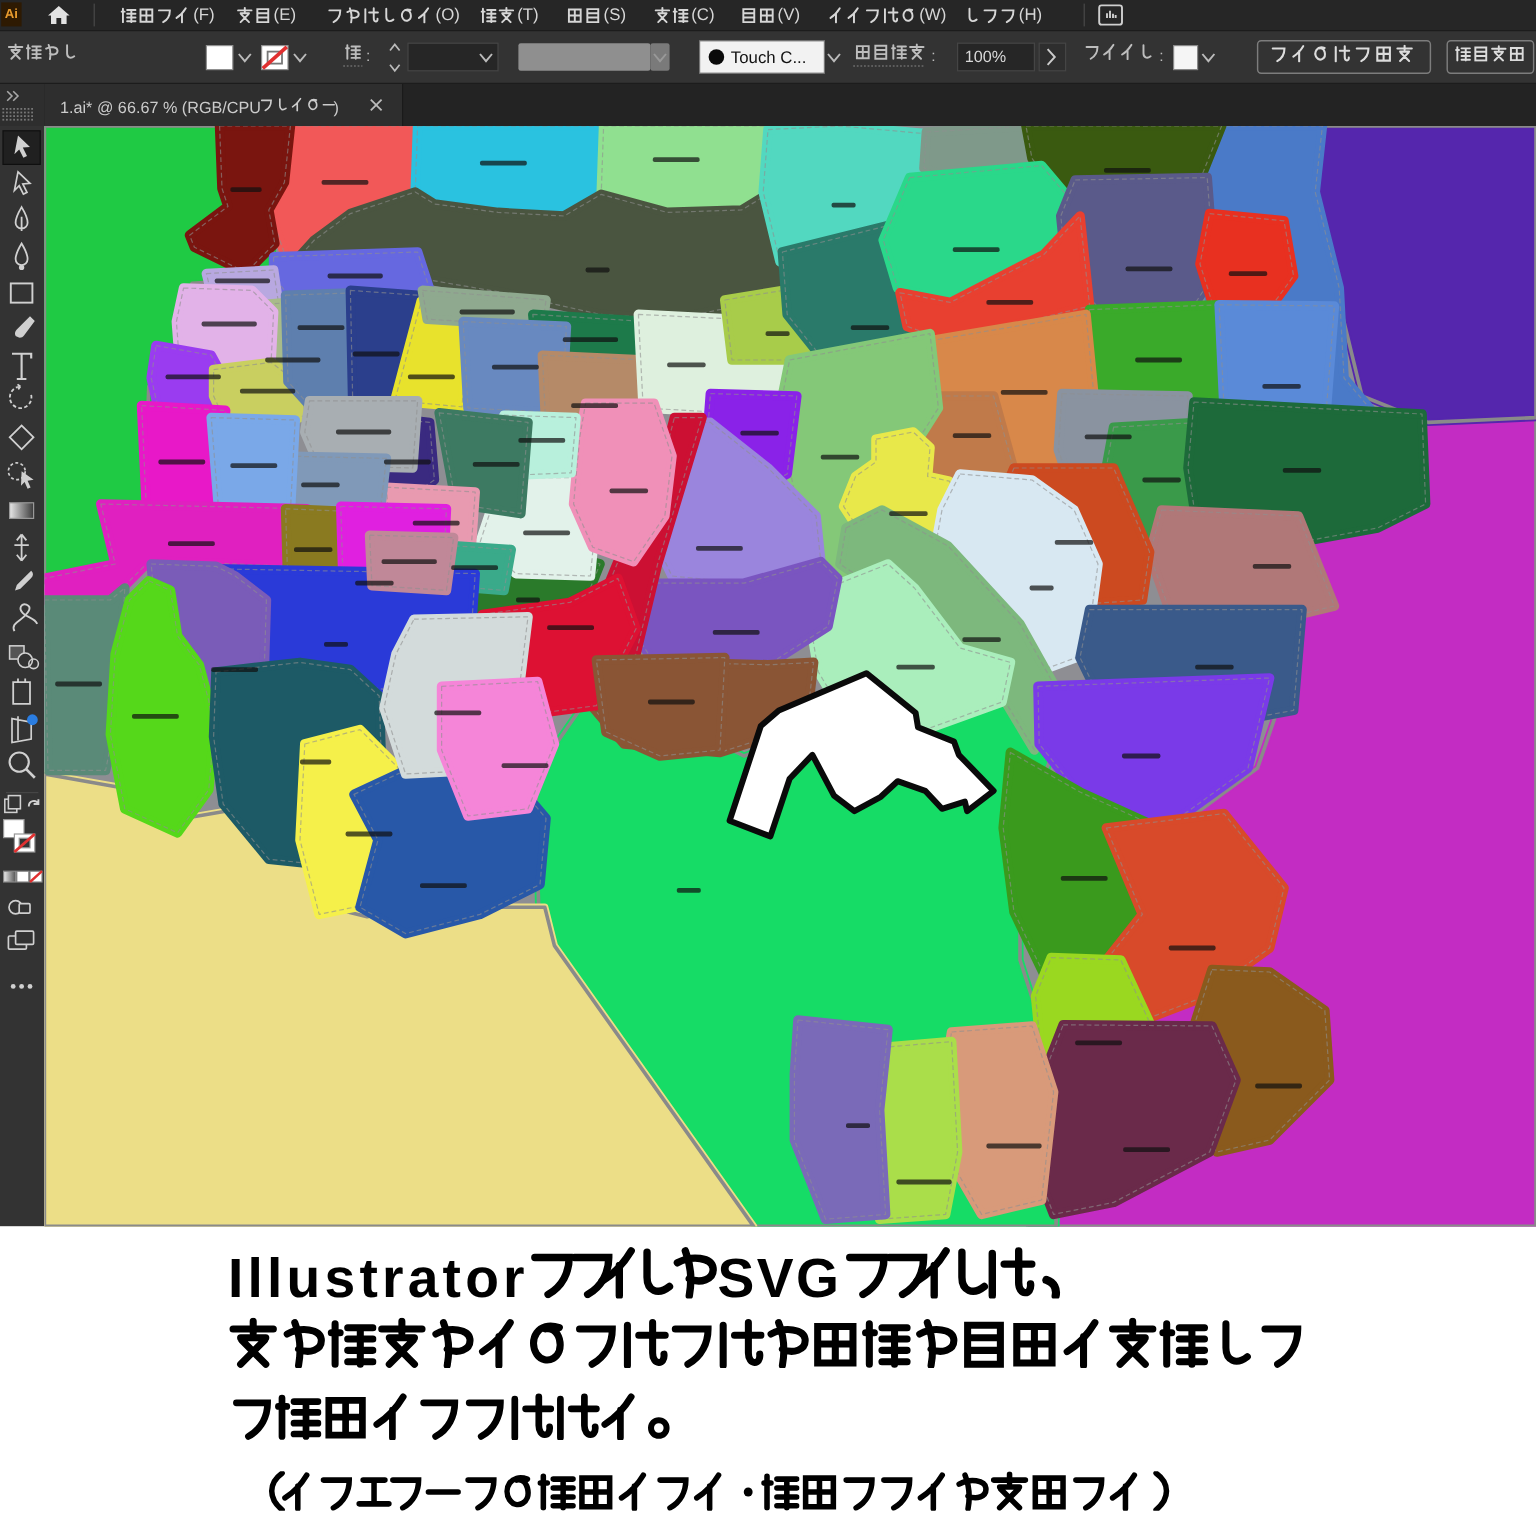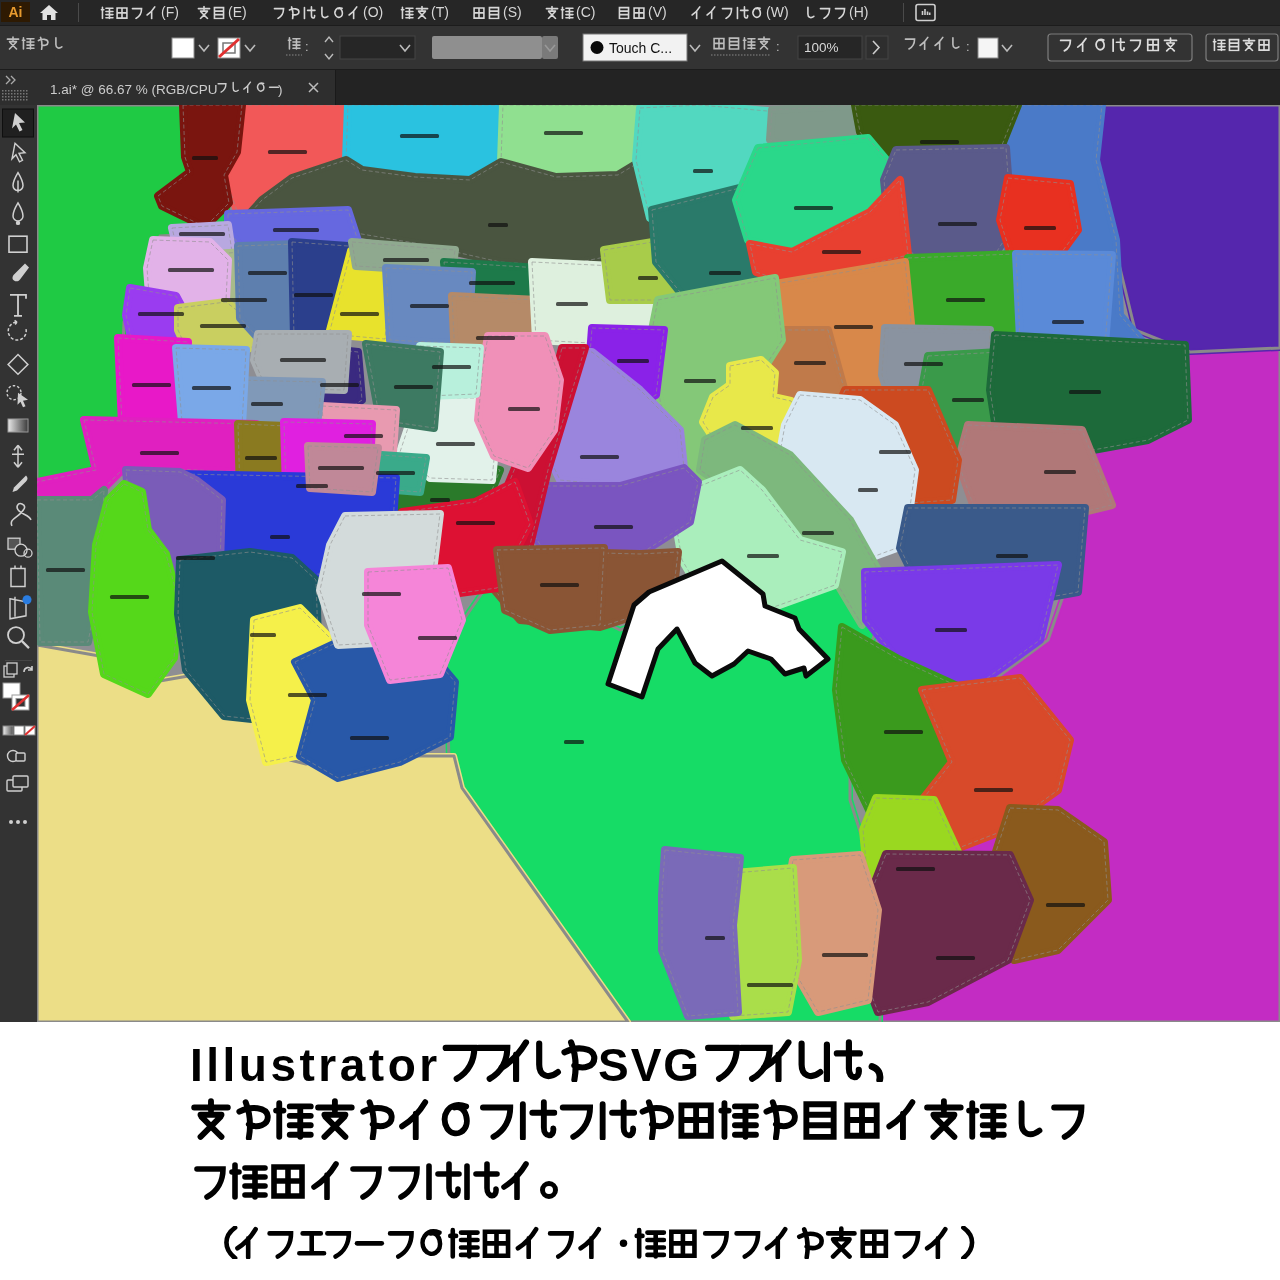--- a/index.html
+++ b/index.html
@@ -1,17 +1,17 @@
 <!DOCTYPE html>
 <html><head><meta charset="utf-8"><style>
 *{margin:0;padding:0;box-sizing:border-box}
 body{width:1280px;height:1280px;font-family:"Liberation Sans",sans-serif;background:#fff;position:relative;overflow:hidden}
 .menubar{position:absolute;left:0;top:0;width:1280px;height:25px;background:#262626}
 .ctrlbar{position:absolute;left:0;top:25px;width:1280px;height:45px;background:#333333;border-top:1px solid #1c1c1c;border-bottom:1px solid #1c1c1c}
-.ailogo{position:absolute;left:1px;top:2px;width:29px;height:20px;background:#2e1a02;color:#e89b2e;font-weight:bold;font-size:14px;text-align:center;line-height:20px}
+.ailogo{position:absolute;left:1px;top:2px;width:17px;height:20px;background:#2e1a02;color:#e89b2e;font-weight:bold;font-size:11px;text-align:center;line-height:20px}
 .home{position:absolute;left:38px;top:3px;width:22px;height:19px}
 </style></head><body>
 <svg width="0" height="0" style="position:absolute">
     <defs>
 <symbol id="kjA" viewBox="0 0 40 40">
         <path stroke="currentColor" fill="none" stroke-width="4.6" stroke-linecap="round" d="M7,5 V37 M4,12 H11 M17,8 H37 M17,17 H37 M17,26 H37 M27,8 V37 M17,35 H37"></path>
       </symbol>
 <symbol id="kjB" viewBox="0 0 40 40">
         <path stroke="currentColor" fill="none" stroke-width="4.6" stroke-linecap="round" d="M6,7 H34 V36 H6 Z M6,21 H34 M20,7 V36"></path>
       </symbol>

